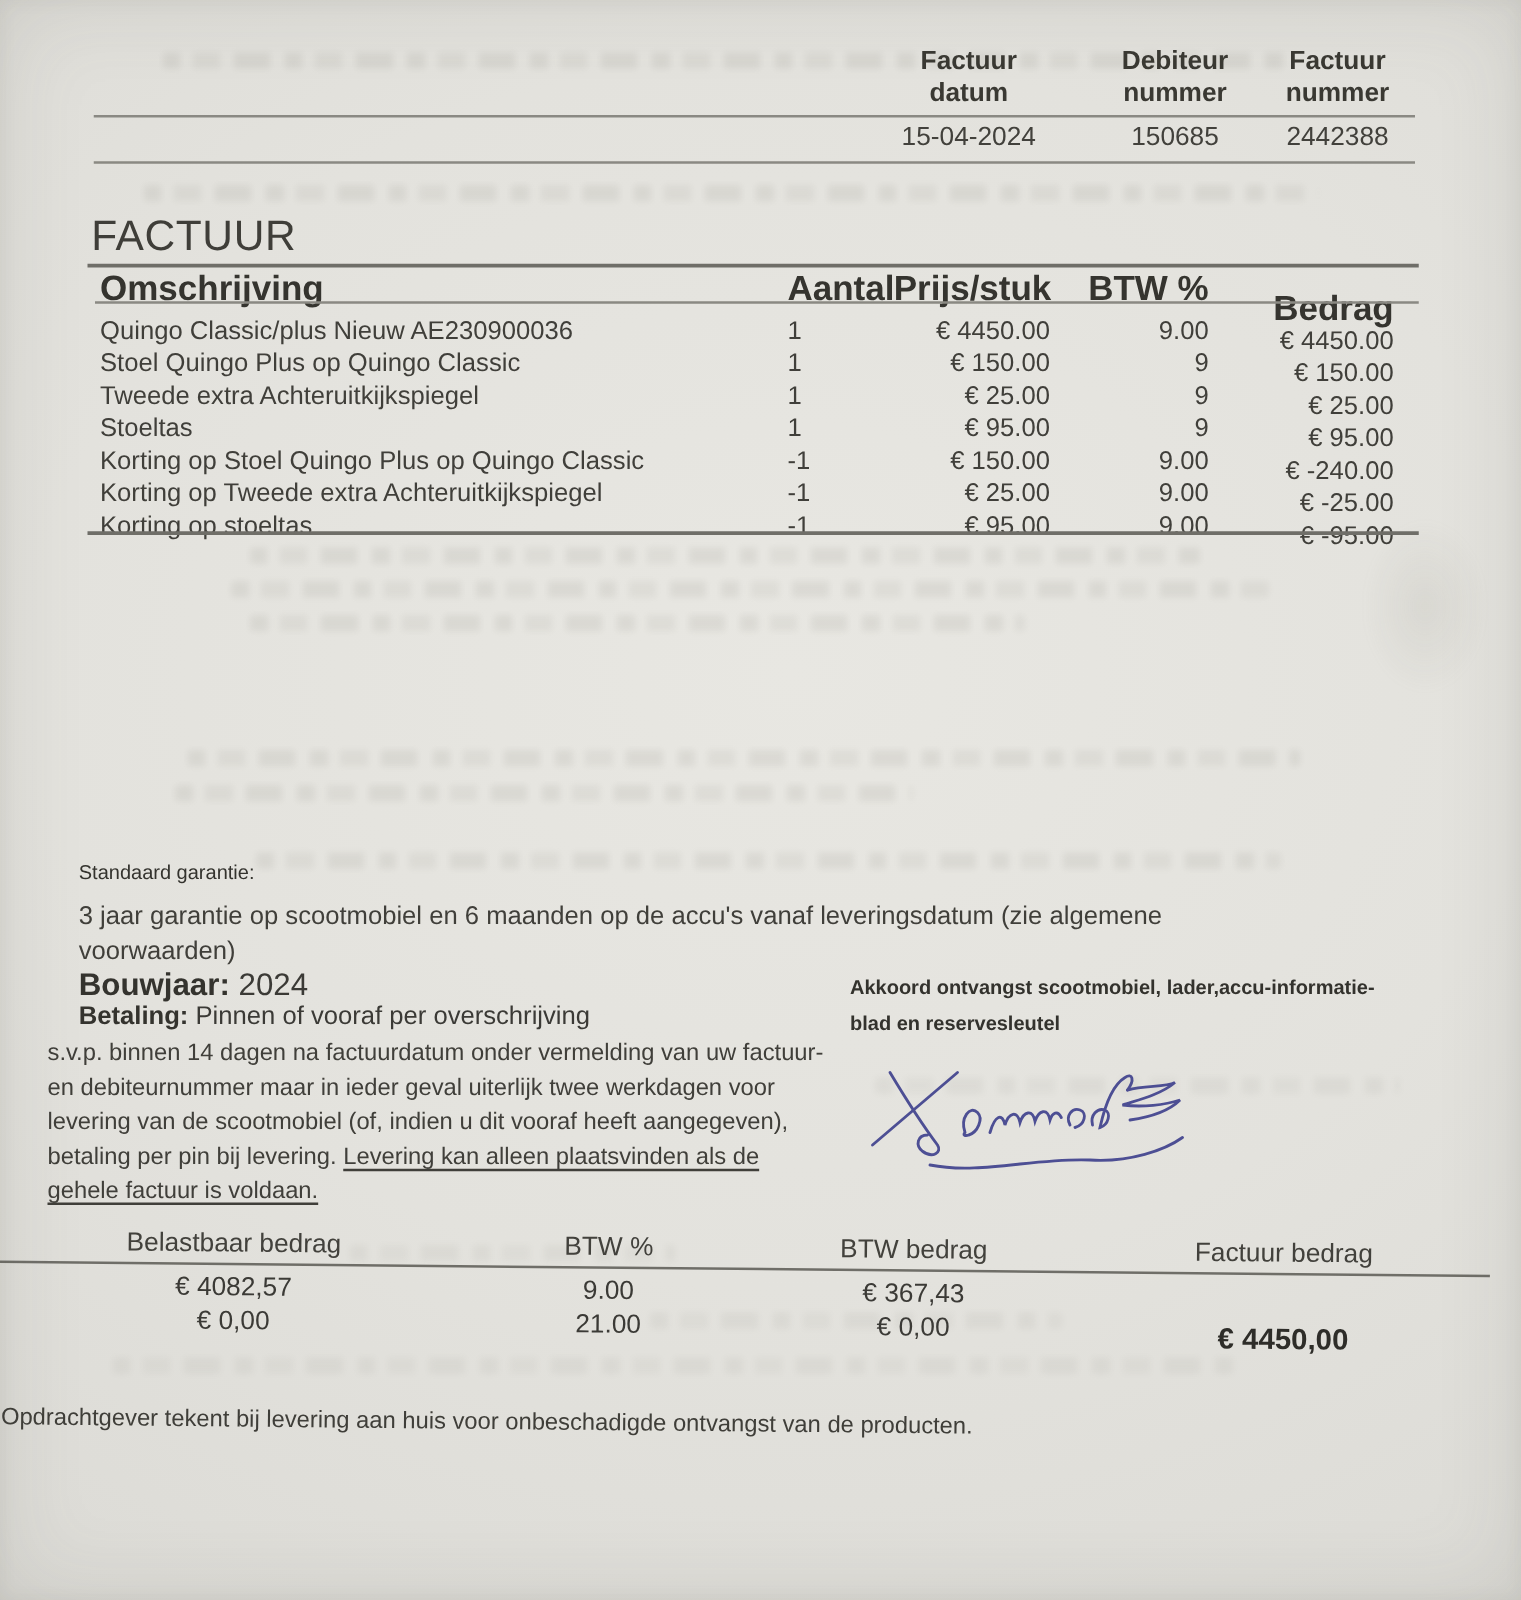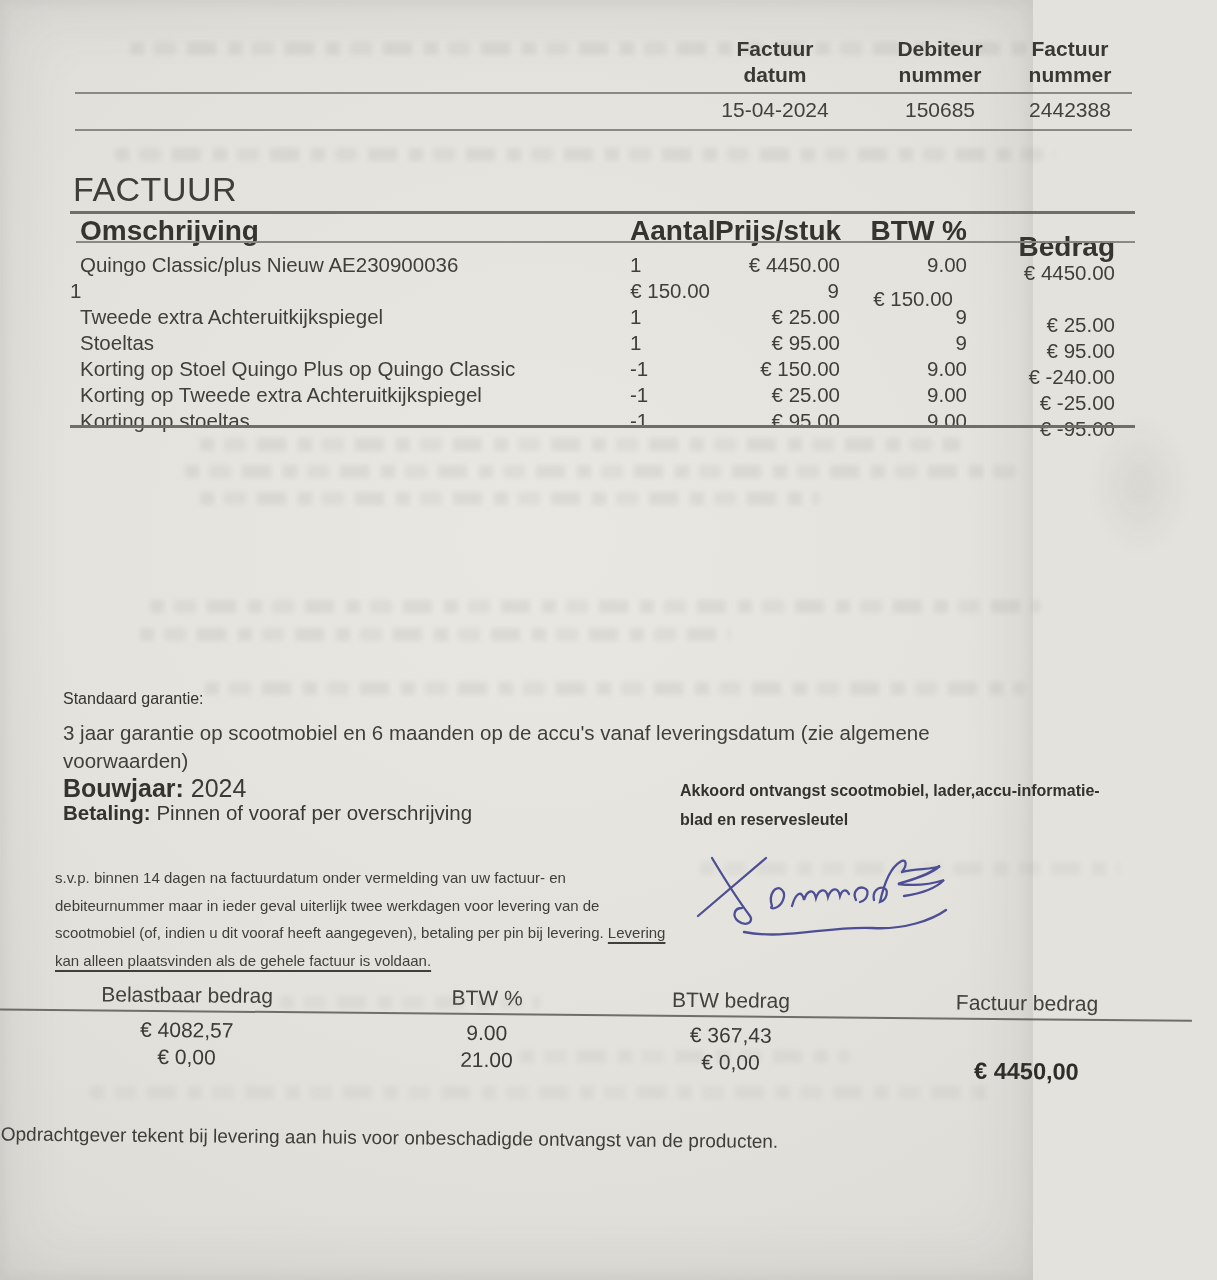--- a/index.html
+++ b/index.html
@@ -2,21 +2,21 @@
 <html><head>
 <meta charset="utf-8">
 <style>
   html,body{margin:0;padding:0;}
   body{
     width:1217px;height:1280px;overflow:hidden;
     font-family:"Liberation Sans","DejaVu Sans",sans-serif;
     color:#3b3a36;background:#e3e2dd;
   }
   .page{
-    position:relative;width:1033px;height:1280px;
+    position:relative;width:1217px;height:1280px;
     background:radial-gradient(90% 70% at 52% 42%, #e8e7e2 0%, #e3e2dd 55%, #dcdbd6 100%);
   }
   .page::after{
     content:"";position:absolute;inset:0;pointer-events:none;
     box-shadow:inset 0 0 70px rgba(90,90,82,.14), inset 0 0 14px rgba(90,90,82,.08);
   }
   .rule{position:absolute;background:#8a8983;height:1.5px;}
   .rule.thick{height:2.5px;background:#6f6e68;}
 
   
@@ -35,21 +35,21 @@
   .cell-price{text-align:right;padding-right:5px;}
   .cell-btw{text-align:right;padding-right:6px;}
   .cell-amt{text-align:right;padding-right:20px;margin-top:16px;}
 
   
   .warranty-head{position:absolute;left:63px;top:690px;font-weight:normal;font-size:16px;color:#34332e;}
   .warranty-text{position:absolute;left:63px;top:719px;width:985px;font-size:20.5px;line-height:27.5px;color:#403f3a;}
   .bouwjaar{position:absolute;left:63px;top:774px;font-size:25px;}
   .betaling{position:absolute;left:63px;top:801px;font-size:20.5px;}
   .inline-label{font-weight:bold;color:#34332e;}
-  .pay-terms{position:absolute;left:55px;top:829px;width:622px;font-size:15px;line-height:27.5px;color:#403f3a;margin-top:35px;}
+  .pay-terms{position:absolute;left:38px;top:829px;width:622px;font-size:19px;line-height:27.5px;color:#403f3a;}
   .pay-underline{text-decoration:underline;text-decoration-thickness:1.5px;text-underline-offset:4px;}
 
   .ack{position:absolute;left:680px;top:777px;width:420px;font-weight:bold;font-size:16px;line-height:28.5px;color:#33322d;}
   .sig{position:absolute;left:688px;top:848px;}
 
   
   .totals-wrap{position:absolute;left:0;top:0;width:1217px;height:1280px;transform:rotate(.55deg);transform-origin:60px 1008px;}
   .totals-grid{display:grid;grid-template-columns:374px 226px 262px 330px;width:1192px;position:absolute;left:0;}
   .totals-grid > div{text-align:center;}
   .totals-head{top:982px;font-size:21px;color:#42413c;}
@@ -119,20 +119,21 @@
 
   <div class="items-body">
     <div class="items-grid">
       <div class="cell-desc">Quingo Classic/plus Nieuw AE230900036</div>
       <div class="cell-qty">1</div>
       <div class="cell-price">€ 4450.00</div>
       <div class="cell-btw">9.00</div>
       <div class="cell-amt">€ 4450.00</div>
     </div>
     <div class="items-grid">
+      <div class="cell-desc">Stoel Quingo Plus op Quingo Classic</div>
       <div class="cell-qty">1</div>
       <div class="cell-price">€ 150.00</div>
       <div class="cell-btw">9</div>
       <div class="cell-amt">€ 150.00</div>
     </div>
     <div class="items-grid">
       <div class="cell-desc">Tweede extra Achteruitkijkspiegel</div>
       <div class="cell-qty">1</div>
       <div class="cell-price">€ 25.00</div>
       <div class="cell-btw">9</div>

